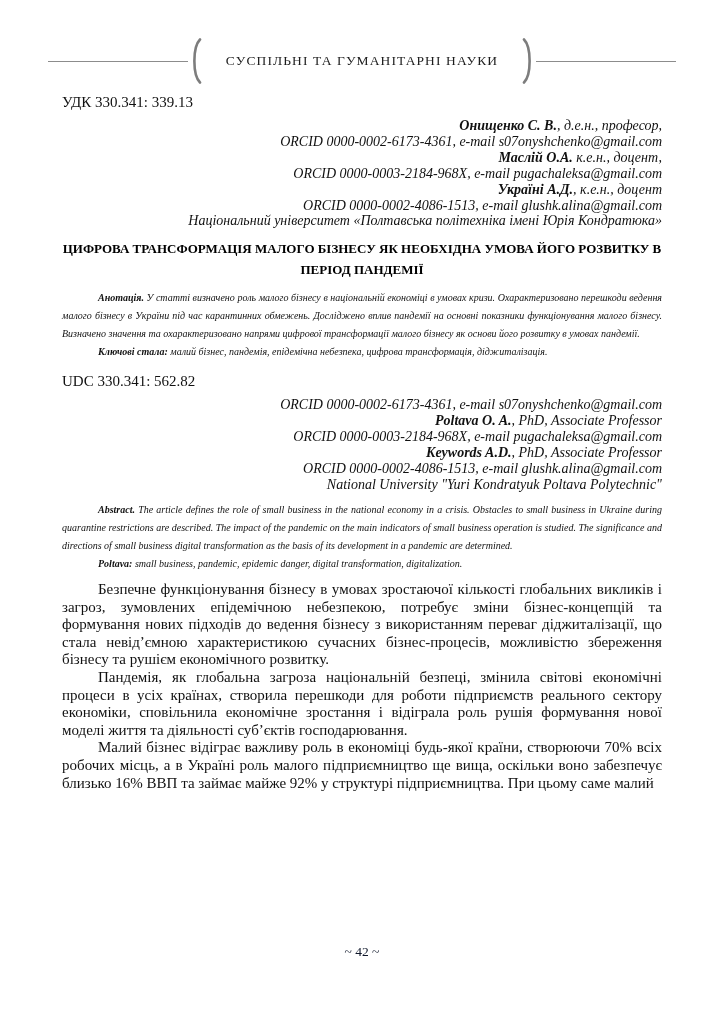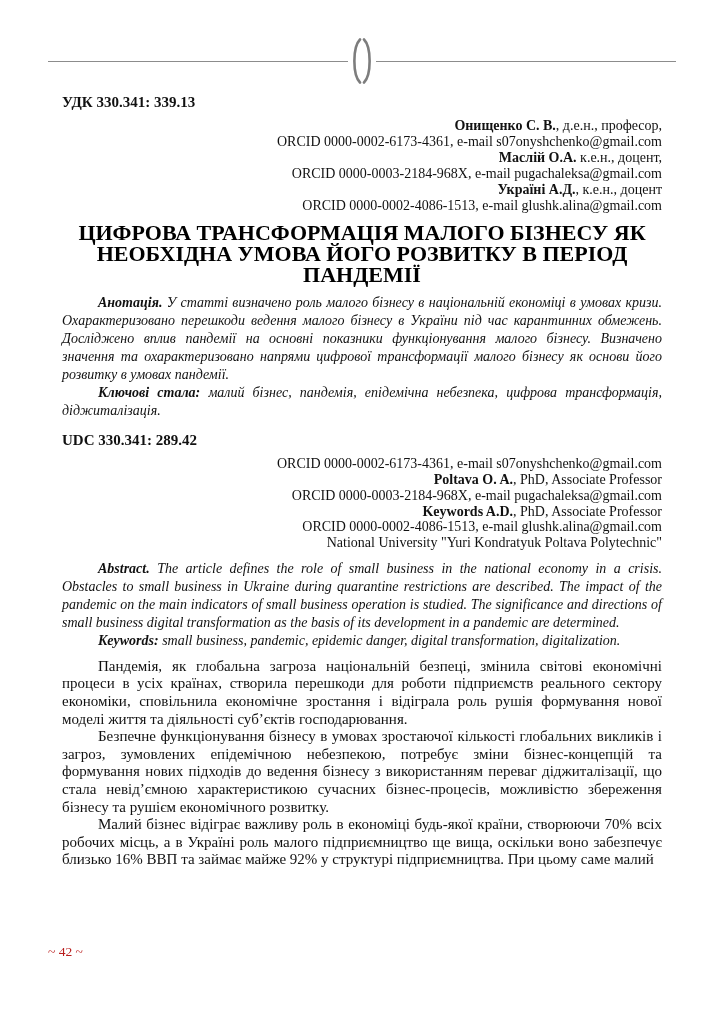--- a/index.html
+++ b/index.html
@@ -37,46 +37,47 @@
     padding: 0 24px;
     white-space: nowrap;
     font-size: 13.5px;
     letter-spacing: 1.1px;
     color: #1c1c1c;
   }
 
   
   .udc {
     margin: 0 0 7px 0;
-    font-weight: bold;
+    font-weight: normal;
     font-size: 15px;
     line-height: 18px;
   }
   .authors-block {
     text-align: right;
+    font-style: italic;
     font-size: 14px;
     line-height: 15.9px;
     margin: 0 0 9px 0;
   }
   .authors-block .author-name { font-weight: bold; }
   .article-title {
     margin: 0 0 9px 0;
     text-align: center;
     font-weight: bold;
-    font-size: 22px;
+    font-size: 13px;
     line-height: 21px;
     color: #000000;
     font-family: Liberation Serif, serif;
   }
   .abstract-block { margin: 0 0 0 0; }
   .abstract-block p {
     margin: 0;
     text-align: justify;
     font-style: italic;
-    font-size: 14px;
+    font-size: 10px;
     line-height: 17.9px;
     text-indent: 36px;
   }
   .abstract-block .lead { font-weight: bold; }
   .udc-en { margin-top: 11px; }
 
   
   .body-text { margin-top: 8px; }
   .body-text p {
     margin: 0;
@@ -85,78 +86,79 @@
     line-height: 17.6px;
     text-indent: 36px;
   }
 
   
   .page-number {
     position: absolute;
     top: 944px;
     left: 0;
     right: 0;
-    text-align: left;
+    text-align: center;
     font-size: 13.5px;
-    color: #b91c1c;
-    padding-left: 48px;
+    color: #0f172a;
   }
 </style>
 </head>
 <body>
 
 <div class="page">
 
   <div class="ornament">
     <span class="rule"></span>
     <svg class="bracket" width="14" height="46" viewBox="0 0 14 46">
       <path d="M12 1.5 C 4.5 9, 4.5 37, 12 44.5" stroke="#7d7d7d" stroke-width="2.6" fill="none" stroke-linecap="round"></path>
     </svg>
+    <span class="section-title">СУСПІЛЬНІ ТА ГУМАНІТАРНІ НАУКИ</span>
     <svg class="bracket" width="14" height="46" viewBox="0 0 14 46">
       <path d="M2 1.5 C 9.5 9, 9.5 37, 2 44.5" stroke="#7d7d7d" stroke-width="2.6" fill="none" stroke-linecap="round"></path>
     </svg>
     <span class="rule"></span>
   </div>
 
   <p class="udc">УДК 330.341: 339.13</p>
 
   <div class="authors-block">
     <div><span class="author-name">Онищенко С. В.</span><span>, д.е.н., професор,</span></div>
     <div>ORCID 0000-0002-6173-4361, e-mail s07onyshchenko@gmail.com</div>
     <div><span class="author-name">Маслій О.А.</span><span> к.е.н., доцент,</span></div>
     <div>ORCID 0000-0003-2184-968X, e-mail pugachaleksa@gmail.com</div>
     <div><span class="author-name">Україні А.Д.</span><span>, к.е.н., доцент</span></div>
     <div>ORCID 0000-0002-4086-1513, e-mail glushk.alina@gmail.com</div>
+    <div>Національний університет «Полтавська політехніка імені Юрія Кондратюка»</div>
   </div>
 
   <h1 class="article-title">ЦИФРОВА ТРАНСФОРМАЦІЯ МАЛОГО БІЗНЕСУ ЯК НЕОБХІДНА УМОВА ЙОГО РОЗВИТКУ В ПЕРІОД ПАНДЕМІЇ</h1>
 
   <div class="abstract-block">
     <p><span class="lead">Анотація.</span><span> У статті визначено роль малого бізнесу в національній економіці в умовах кризи. Охарактеризовано перешкоди ведення малого бізнесу в України під час карантинних обмежень. Досліджено вплив пандемії на основні показники функціонування малого бізнесу. Визначено значення та охарактеризовано напрями цифрової трансформації малого бізнесу як основи його розвитку в умовах пандемії.</span></p>
     <p><span class="lead">Ключові стала:</span><span> малий бізнес, пандемія, епідемічна небезпека, цифрова трансформація, діджиталізація.</span></p>
   </div>
 
-  <p class="udc udc-en">UDC 330.341: 289.42</p>
+  <p class="udc udc-en">UDC 330.341: 562.82</p>
 
   <div class="authors-block">
     <div>ORCID 0000-0002-6173-4361, e-mail s07onyshchenko@gmail.com</div>
     <div><span class="author-name">Poltava O. A.</span><span>, PhD, Associate Professor</span></div>
     <div>ORCID 0000-0003-2184-968X, e-mail pugachaleksa@gmail.com</div>
     <div><span class="author-name">Keywords A.D.</span><span>, PhD, Associate Professor</span></div>
     <div>ORCID 0000-0002-4086-1513, e-mail glushk.alina@gmail.com</div>
     <div>National University "Yuri Kondratyuk Poltava Polytechnic"</div>
   </div>
 
 
   <div class="abstract-block">
     <p><span class="lead">Abstract.</span><span> The article defines the role of small business in the national economy in a crisis. Obstacles to small business in Ukraine during quarantine restrictions are described. The impact of the pandemic on the main indicators of small business operation is studied. The significance and directions of small business digital transformation as the basis of its development in a pandemic are determined.</span></p>
-    <p><span class="lead">Keywords:</span><span> small business, pandemic, epidemic danger, digital transformation, digitalization.</span></p>
+    <p><span class="lead">Poltava:</span><span> small business, pandemic, epidemic danger, digital transformation, digitalization.</span></p>
   </div>
 
   <div class="body-text">
+    <p>Безпечне функціонування бізнесу в умовах зростаючої кількості глобальних викликів і загроз, зумовлених епідемічною небезпекою, потребує зміни бізнес-концепцій та формування нових підходів до ведення бізнесу з використанням переваг діджиталізації, що стала невід’ємною характеристикою сучасних бізнес-процесів, можливістю збереження бізнесу та рушієм економічного розвитку.</p>
     <p>Пандемія, як глобальна загроза національній безпеці, змінила світові економічні процеси в усіх країнах, створила перешкоди для роботи підприємств реального сектору економіки, сповільнила економічне зростання і відіграла роль рушія формування нової моделі життя та діяльності суб’єктів господарювання.</p>
-    <p>Безпечне функціонування бізнесу в умовах зростаючої кількості глобальних викликів і загроз, зумовлених епідемічною небезпекою, потребує зміни бізнес-концепцій та формування нових підходів до ведення бізнесу з використанням переваг діджиталізації, що стала невід’ємною характеристикою сучасних бізнес-процесів, можливістю збереження бізнесу та рушієм економічного розвитку.</p>
     <p>Малий бізнес відіграє важливу роль в економіці будь-якої країни, створюючи 70% всіх робочих місць, а в Україні роль малого підприємництво ще вища, оскільки воно забезпечує близько 16% ВВП та займає майже 92% у структурі підприємництва. При цьому саме малий</p>
   </div>
 
   <div class="page-number">~ 42 ~</div>
 
 </div>
 
 </body></html>

